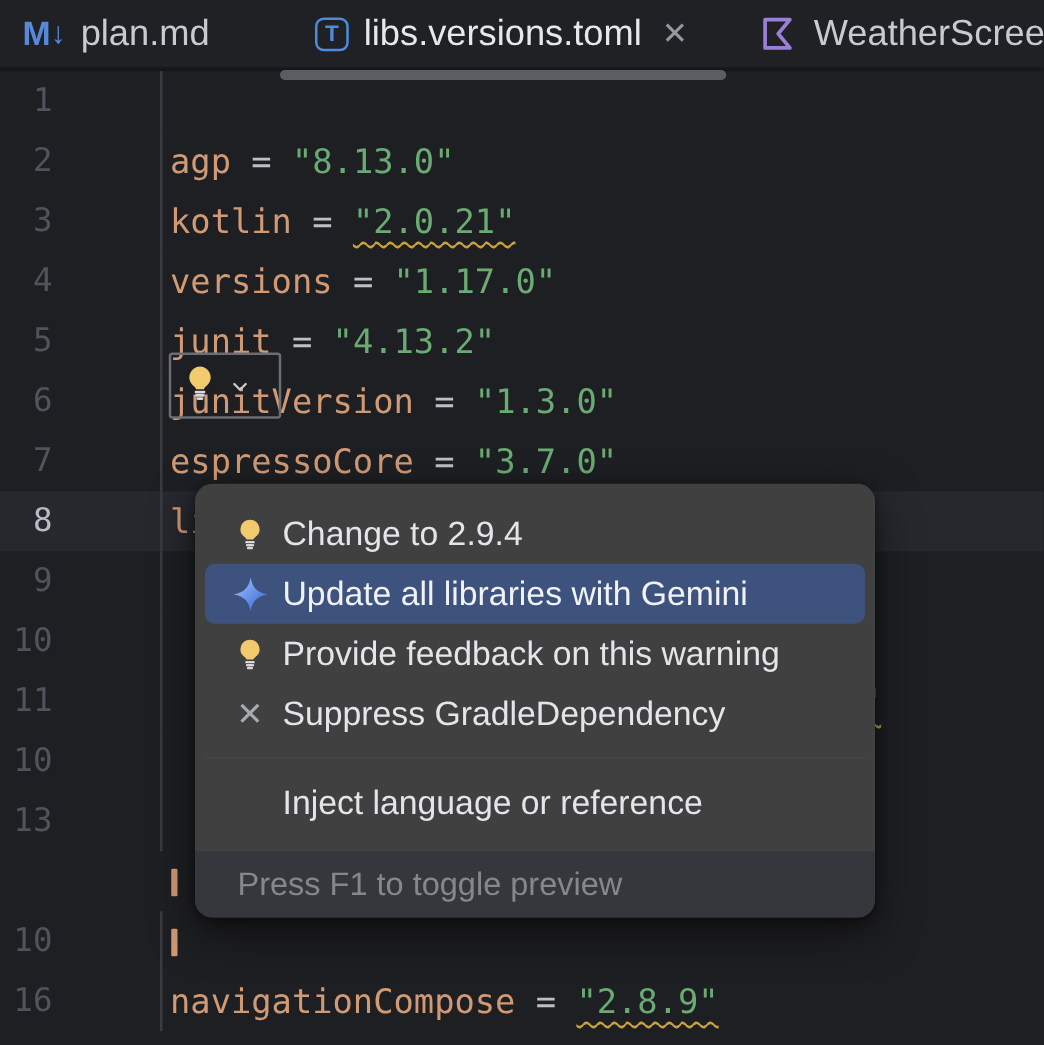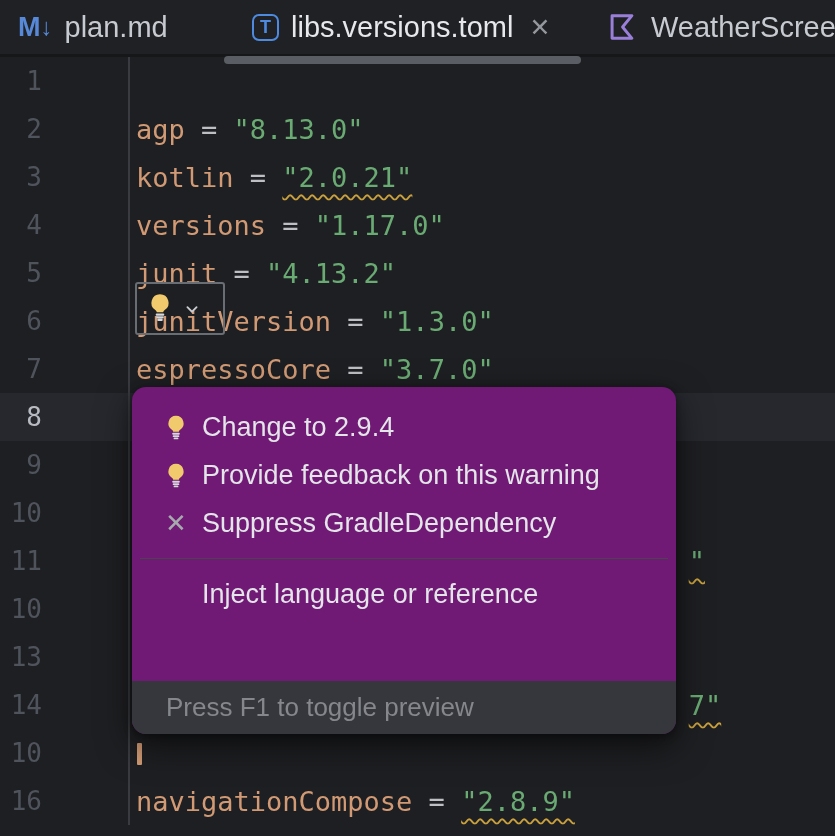--- a/index.html
+++ b/index.html
@@ -34,21 +34,21 @@
   .seg-str{color:#6aab73;}
   .seg-strw{color:#6aab73;text-decoration:underline wavy #c9a03c 2px;text-underline-offset:7px;}
   .sliver{position:absolute;left:137px;top:14px;width:5px;height:22px;background:#d19a74;border-radius:1px;}
 
   
   .bulb-box{position:absolute;left:135px;top:282px;width:90px;height:53px;border:2px solid #696d74;border-radius:3px;display:flex;align-items:center;padding-left:6px;z-index:5;}
   .bulb-box svg{flex:none;}
   .bulb-chevron{margin-left:4px;display:inline-flex;}
 
   
-  .popup{position:absolute;left:132px;top:387px;width:544px;height:347px;background:#701a75;border-radius:14px;box-shadow:0 12px 34px rgba(0,0,0,.55),0 2px 8px rgba(0,0,0,.4);z-index:10;display:flex;flex-direction:column;overflow:hidden;}
+  .popup{position:absolute;left:156px;top:387px;width:544px;height:347px;background:#404040;border-radius:14px;box-shadow:0 12px 34px rgba(0,0,0,.55),0 2px 8px rgba(0,0,0,.4);z-index:10;display:flex;flex-direction:column;overflow:hidden;}
   .menu{padding-top:16px;}
   .menu-item{height:48px;display:flex;align-items:center;padding-left:28px;font-size:27px;color:#e3e5e9;cursor:pointer;}
   .menu-item.sel{margin:0 8px;padding-left:20px;border-radius:8px;background:#3d537d;color:#f0f2f5;}
   .mi-icon{width:32px;height:32px;flex:none;display:inline-flex;align-items:center;justify-content:center;margin-right:10px;}
   .x-glyph{color:#a6a9ae;font-size:26px;font-family:"Liberation Sans",sans-serif;}
   .menu-sep{height:1px;background:#45474c;margin:11px 8px;}
   .popup-footer{margin-top:auto;height:53px;background:#35373c;display:flex;align-items:center;padding-left:34px;font-size:26px;color:#85878c;}
 </style>
 </head>
 <body>
@@ -151,23 +151,20 @@
         </div>
         <div class="code"></div>
       </div>
       <div class="row">
         <div class="gutter">
           <div class="lnum">13</div>
         </div>
         <div class="code"></div>
       </div>
       <div class="row">
-        <div class="gutter">
-          <div class="lnum">14</div>
-        </div>
         <div class="code"><span>                                  </span><span class="seg-strw">7"</span></div>
         <span class="sliver"></span>
       </div>
       <div class="row">
         <div class="gutter">
           <div class="lnum">10</div>
         </div>
         <div class="code"></div>
         <span class="sliver"></span>
       </div>
@@ -197,20 +194,34 @@
     <div class="menu">
         <div class="menu-item">
           <span class="mi-icon">
             <svg width="30" height="30" viewBox="0 0 24 24">
               <path d="M12 3a6.1 6.1 0 0 0-3.3 11.2c.55.37.95.95 1.05 1.55h4.5c.1-.6.5-1.18 1.05-1.55A6.1 6.1 0 0 0 12 3z" fill="#f2ca6e"></path>
               <path d="M9.7 17.4h4.6M10.1 19.3h3.8M10.8 21.1h2.4" stroke="#d6d8db" stroke-width="1.5" stroke-linecap="round" fill="none"></path>
             </svg>
           </span>
           <span class="mi-label">Change to 2.9.4</span>
         </div>
+        <div class="menu-item sel">
+          <span class="mi-icon">
+            <svg width="31" height="31" viewBox="0 0 24 24">
+              <defs>
+                <linearGradient id="gg" x1="0" y1="0" x2="1" y2="1">
+                  <stop offset="0" stop-color="#a4c4fb"></stop>
+                  <stop offset="1" stop-color="#2f63d4"></stop>
+                </linearGradient>
+              </defs>
+              <path d="M12 1.6C13.1 7.9 16.1 10.9 22.4 12 16.1 13.1 13.1 16.1 12 22.4 10.9 16.1 7.9 13.1 1.6 12 7.9 10.9 10.9 7.9 12 1.6Z" fill="url(#gg)"></path>
+            </svg>
+          </span>
+          <span class="mi-label">Update all libraries with Gemini</span>
+        </div>
         <div class="menu-item">
           <span class="mi-icon">
             <svg width="30" height="30" viewBox="0 0 24 24">
               <path d="M12 3a6.1 6.1 0 0 0-3.3 11.2c.55.37.95.95 1.05 1.55h4.5c.1-.6.5-1.18 1.05-1.55A6.1 6.1 0 0 0 12 3z" fill="#f2ca6e"></path>
               <path d="M9.7 17.4h4.6M10.1 19.3h3.8M10.8 21.1h2.4" stroke="#d6d8db" stroke-width="1.5" stroke-linecap="round" fill="none"></path>
             </svg>
           </span>
           <span class="mi-label">Provide feedback on this warning</span>
         </div>
         <div class="menu-item">

